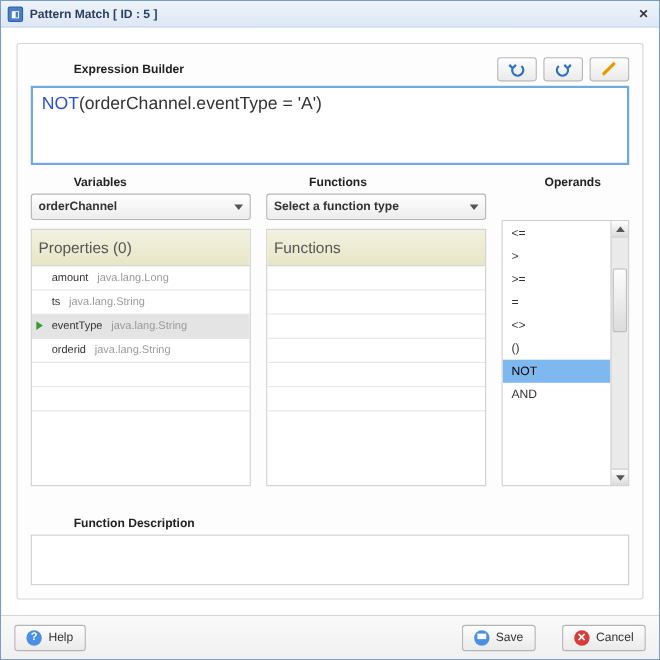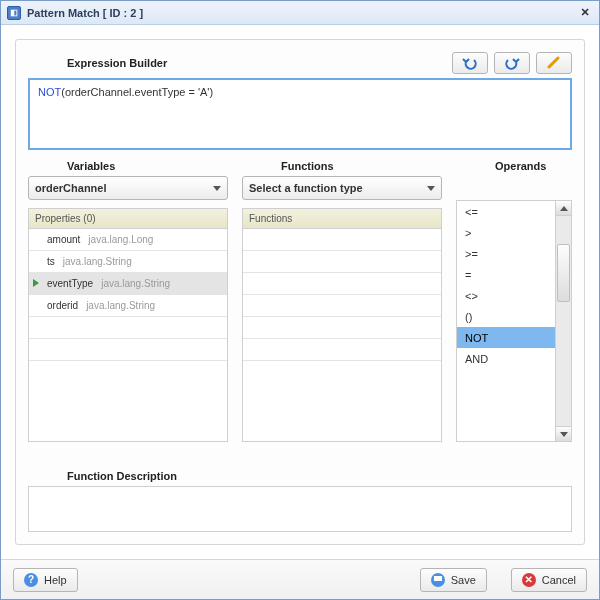--- a/index.html
+++ b/index.html
@@ -80,21 +80,21 @@
     border:1px solid #b5b5b5;
     border-radius:3px;
     display:flex;align-items:center;justify-content:center;
     cursor:pointer;
   }
   .expr-area {
     border: 2px solid #6fa8e6;
     height: 72px;
     background:#fff;
     padding:6px 8px;
-    font-size:11px;
+    font-size:16px;
     color:#333;
     margin-bottom:10px;
   }
   .expr-area .kw-not { color:#2a4fd8; font-weight:normal; }
   .columns {
     display:flex;
     gap:14px;
     flex:1;
     min-height:0;
   }
@@ -125,24 +125,24 @@
     border-top:5px solid #555;
   }
   .panel {
     border:1px solid #cfcfcf;
     flex:1;
     display:flex;flex-direction:column;
     background:#fff;
     overflow:hidden;
   }
   .panel-head {
-    height:20px;
+    height:33px;
     background:linear-gradient(#f2f1de,#e8e6c8);
     border-bottom:1px solid #cfcfcf;
-    font-size:10px;
+    font-size:14px;
     color:#555;
     display:flex;align-items:center;
     padding:0 6px;
   }
   .prop-row {
     height:22px;
     border-bottom:1px solid #e4e4e4;
     display:flex;align-items:center;
     padding:0 4px 0 18px;
     font-size:10px;
@@ -244,21 +244,21 @@
   .footer .right { margin-left:auto;display:flex;gap:24px; }
   svg.undo path { stroke:#2a6fc8;fill:none;stroke-width:2; }
   svg.pencil line { stroke:#e69b00;stroke-width:3;stroke-linecap:round; }
 </style>
 </head>
 <body>
 
 <div class="window">
   <div class="titlebar">
     <span class="ticon">◧</span>
-    <span>Pattern Match [ ID : 2 ]</span>
+    <span>Pattern Match [ ID : 5 ]</span>
     <span class="close">✕</span>
   </div>
 
   <div class="content">
     <div class="inner-panel">
 
       <div class="row-head">
         <span class="section-label">Expression Builder</span>
         <div class="toolbar">
           <div class="tbtn">

